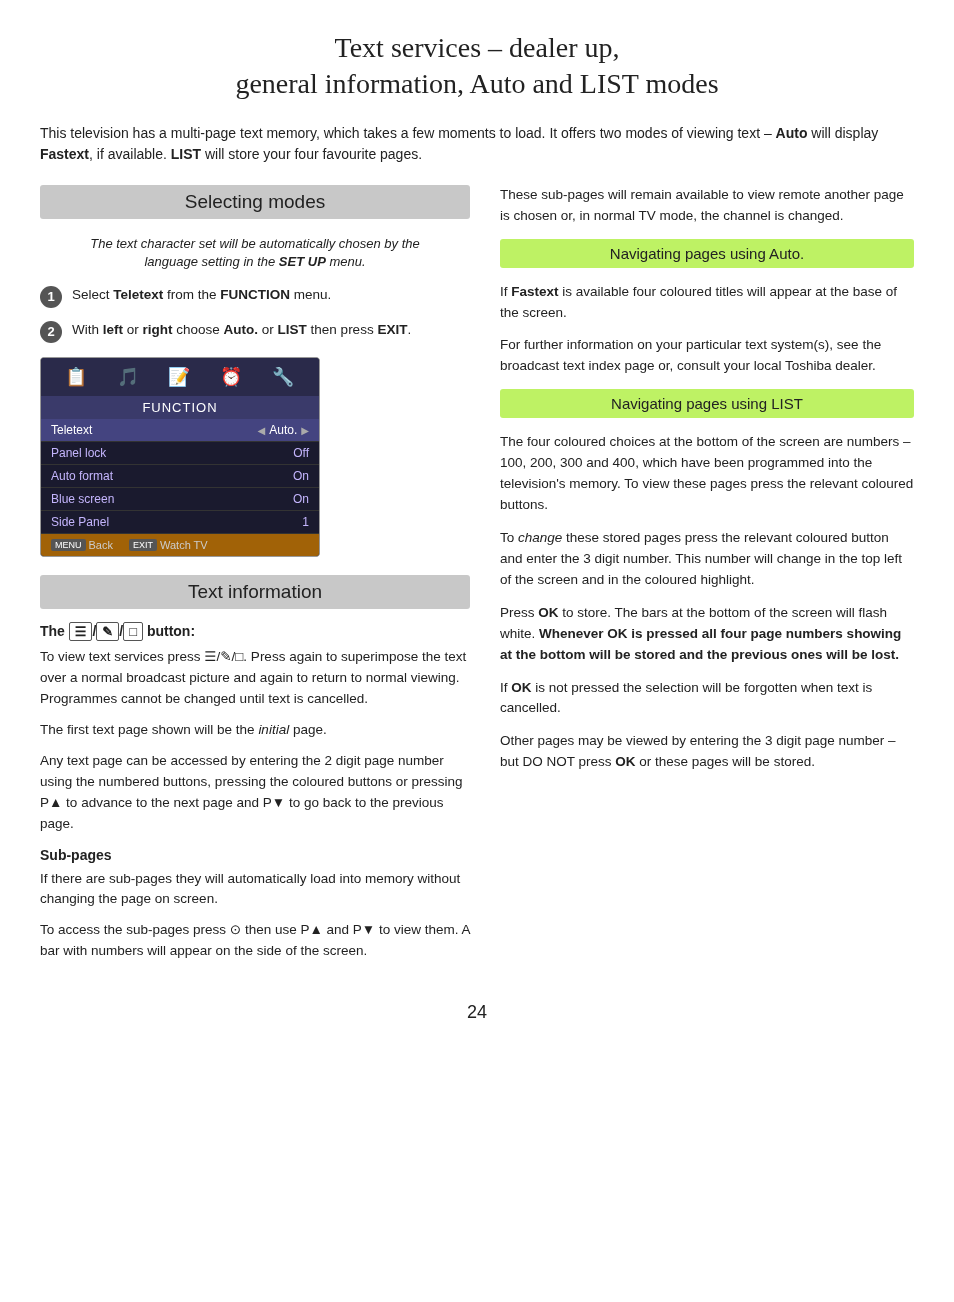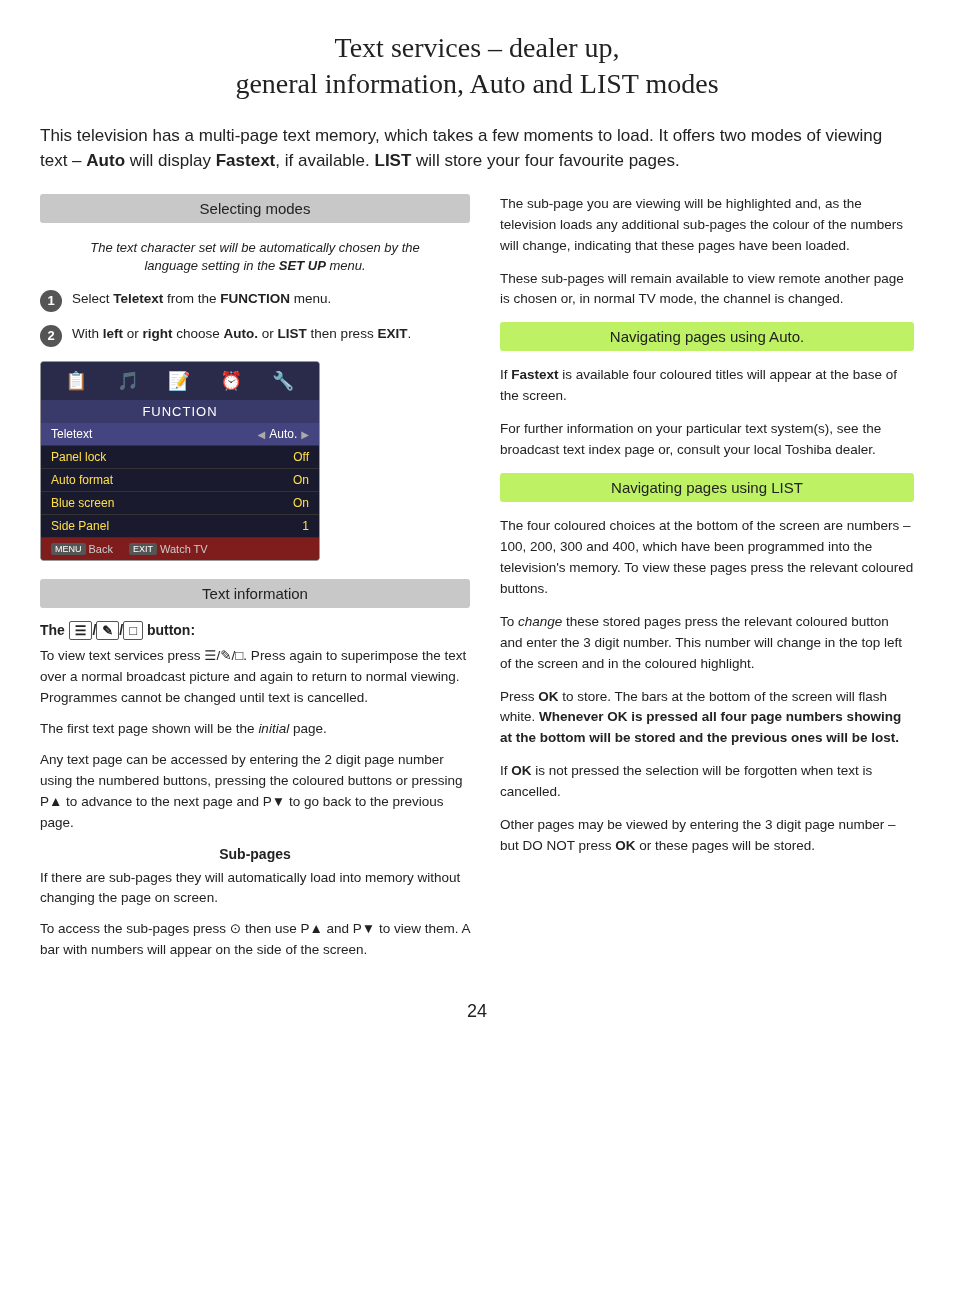--- a/index.html
+++ b/index.html
@@ -16,21 +16,21 @@
     .page-title {
       text-align: center;
       font-size: 28px;
       font-weight: normal;
       line-height: 1.3;
       margin-bottom: 20px;
       font-family: Georgia, serif;
     }
 
     .intro-text {
-      font-size: 17px;
+      font-size: 14px;
       line-height: 1.5;
       margin-bottom: 20px;
     }
 
     .two-col {
       display: flex;
       gap: 30px;
     }
 
     .left-col {
@@ -38,21 +38,21 @@
     }
 
     .right-col {
       flex: 1;
     }
 
     .section-header {
       background: #c8c8c8;
       text-align: center;
       padding: 6px 12px;
-      font-size: 15px;
+      font-size: 19px;
       font-weight: normal;
       border-radius: 3px;
       margin-bottom: 16px;
     }
 
     .italic-note {
       font-style: italic;
       font-size: 13px;
       text-align: center;
       line-height: 1.4;
@@ -119,21 +119,21 @@
       padding: 4px;
       font-size: 13px;
       letter-spacing: 1px;
     }
 
     .tv-menu-row {
       display: flex;
       justify-content: space-between;
       align-items: center;
       padding: 4px 10px;
-      color: #fde047;
+      color: #c4b5fd;
       font-size: 12px;
       border-bottom: 1px solid #333;
     }
 
     .tv-menu-row.highlighted {
       background: #444480;
       color: white;
     }
 
     .tv-menu-row-value {
@@ -141,21 +141,21 @@
       align-items: center;
       gap: 4px;
     }
 
     .tv-arrow {
       font-size: 10px;
       color: #aaa;
     }
 
     .tv-menu-footer {
-      background: #7f1d1d;
+      background: #a16207;
       display: flex;
       gap: 16px;
       padding: 5px 10px;
     }
 
     .tv-menu-footer-item {
       color: #ccc;
       font-size: 11px;
       display: flex;
       align-items: center;
@@ -212,21 +212,20 @@
       font-size: 13.5px;
       line-height: 1.55;
       margin-bottom: 10px;
     }
 
     .sub-heading {
       font-weight: bold;
       font-size: 14px;
       margin-top: 12px;
       margin-bottom: 6px;
-      text-align: center;
     }
 
     .page-number {
       text-align: center;
       font-size: 18px;
       margin-top: 30px;
     }
 
     b { font-weight: bold; }
     i { }
@@ -349,23 +348,20 @@
 
       <p class="body-text">
         To access the sub-pages press ⊙ then use P▲ and P▼ to view them. A bar with numbers will appear on the side of the screen.
       </p>
     </div>
 
   </div>
 
   <div class="right-col">
 
-    <p class="body-text">
-      The sub-page you are viewing will be highlighted and, as the television loads any additional sub-pages the colour of the numbers will change, indicating that these pages have been loaded.
-    </p>
 
     <p class="body-text">
       These sub-pages will remain available to view remote another page is chosen or, in normal TV mode, the channel is changed.
     </p>
 
     <div class="nav-section-header">
       <span>Navigating pages using Auto.</span>
     </div>
 
     <p class="body-text">

